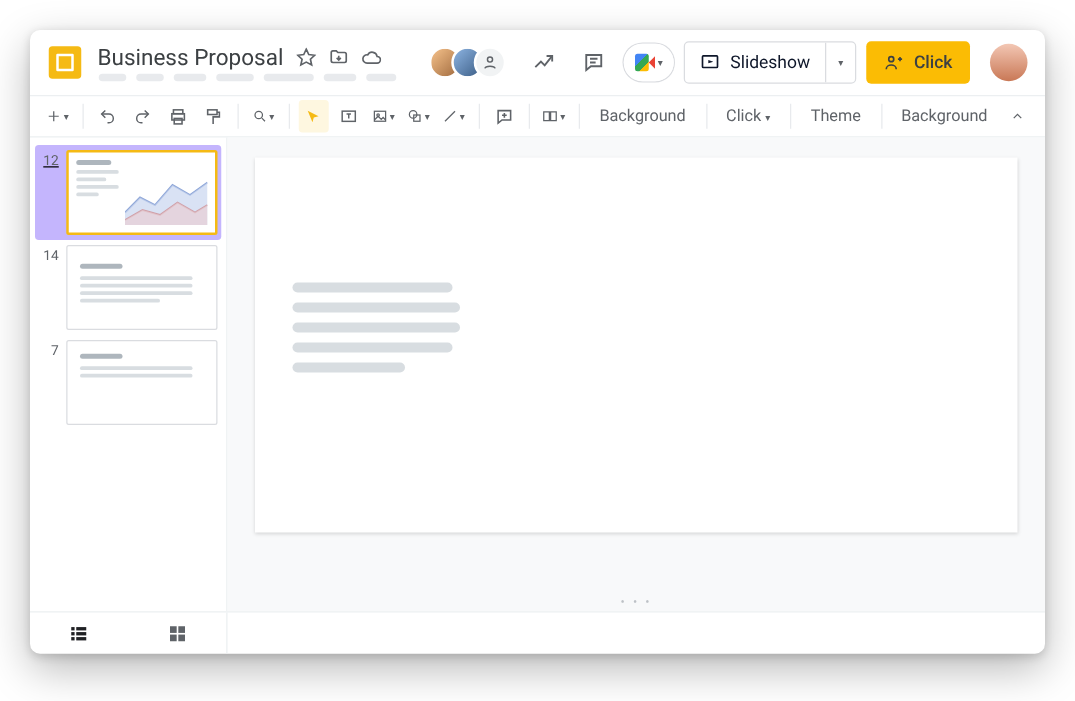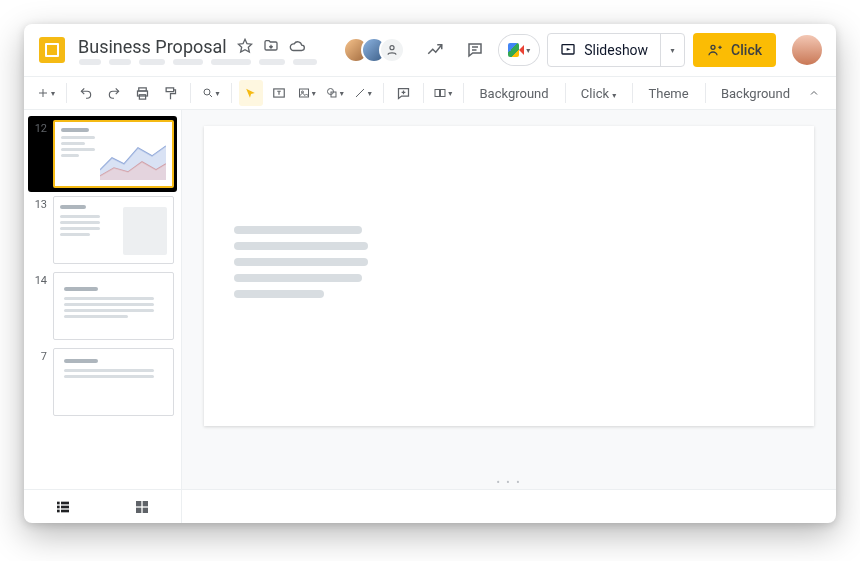--- a/index.html
+++ b/index.html
@@ -71,21 +71,21 @@
   .sep{width:1px;height:20px;background:#e8eaed;margin:0 4px;}
   .tlabel{padding:0 8px;cursor:pointer;white-space:nowrap;}
   .collapse{margin-left:auto;}
 
   
   .body{flex:1;display:flex;min-height:0;}
 
   
   .filmstrip{width:158px;border-right:1px solid #eceff1;overflow-y:auto;padding:6px 4px 0 4px;}
   .slide-item{display:flex;gap:6px;padding:4px 3px;border-radius:3px;position:relative;}
-  .slide-item.selected{background:#000000;text-decoration:underline;}
+  .slide-item.selected{background:#c4b5fd;text-decoration:underline;}
   .slide-num{width:16px;font-size:11px;color:#5f6368;text-align:right;padding-top:2px;}
   .thumb{flex:1;height:68px;background:#fff;border:1px solid #dadce0;border-radius:2px;position:relative;overflow:hidden;cursor:pointer;}
   .slide-item.selected .thumb{border:2px solid #f5ba14;}
   .ph{position:absolute;background:#d8dde1;border-radius:2px;}
   .ph.dark{background:#aeb6bd;}
 
   
   .stage-area{flex:1;display:flex;flex-direction:column;background:#f8f9fa;min-height:0;}
   .stage{flex:1;display:flex;align-items:flex-start;justify-content:center;padding:16px 22px 0 22px;min-height:0;}
   .canvas{width:100%;height:300px;background:#fff;box-shadow:0 1px 3px rgba(0,0,0,0.15);position:relative;}
@@ -327,31 +327,20 @@
             <svg viewBox="0 0 66 40">
               <polyline points="0,30 12,18 24,24 38,8 52,16 66,6" fill="none" stroke="#8fa7d8" stroke-width="1.5"></polyline>
               <polygon points="0,30 12,18 24,24 38,8 52,16 66,6 66,40 0,40" fill="#c9d6ef" opacity="0.7"></polygon>
               <polyline points="0,36 14,28 28,32 42,22 56,30 66,24" fill="none" stroke="#cfa0a9" stroke-width="1.5"></polyline>
               <polygon points="0,36 14,28 28,32 42,22 56,30 66,24 66,40 0,40" fill="#e8cfd4" opacity="0.7"></polygon>
             </svg>
           </div>
         </div>
       </div>
 
-      <div class="slide-item">
-        <div class="slide-num">13</div>
-        <div class="thumb">
-          <div class="ph dark" style="left:6px;top:8px;width:26px;height:4px"></div>
-          <div class="ph" style="left:6px;top:18px;width:40px;height:3px"></div>
-          <div class="ph" style="left:6px;top:24px;width:40px;height:3px"></div>
-          <div class="ph" style="left:6px;top:30px;width:40px;height:3px"></div>
-          <div class="ph" style="left:6px;top:36px;width:30px;height:3px"></div>
-          <div class="ph" style="right:6px;top:10px;width:44px;height:48px;background:#edeff1;border-radius:2px"></div>
-        </div>
-      </div>
 
       <div class="slide-item">
         <div class="slide-num">14</div>
         <div class="thumb">
           <div class="ph dark" style="left:10px;top:14px;width:34px;height:4px"></div>
           <div class="ph" style="left:10px;top:24px;width:90px;height:3px"></div>
           <div class="ph" style="left:10px;top:30px;width:90px;height:3px"></div>
           <div class="ph" style="left:10px;top:36px;width:90px;height:3px"></div>
           <div class="ph" style="left:10px;top:42px;width:64px;height:3px"></div>
         </div>

